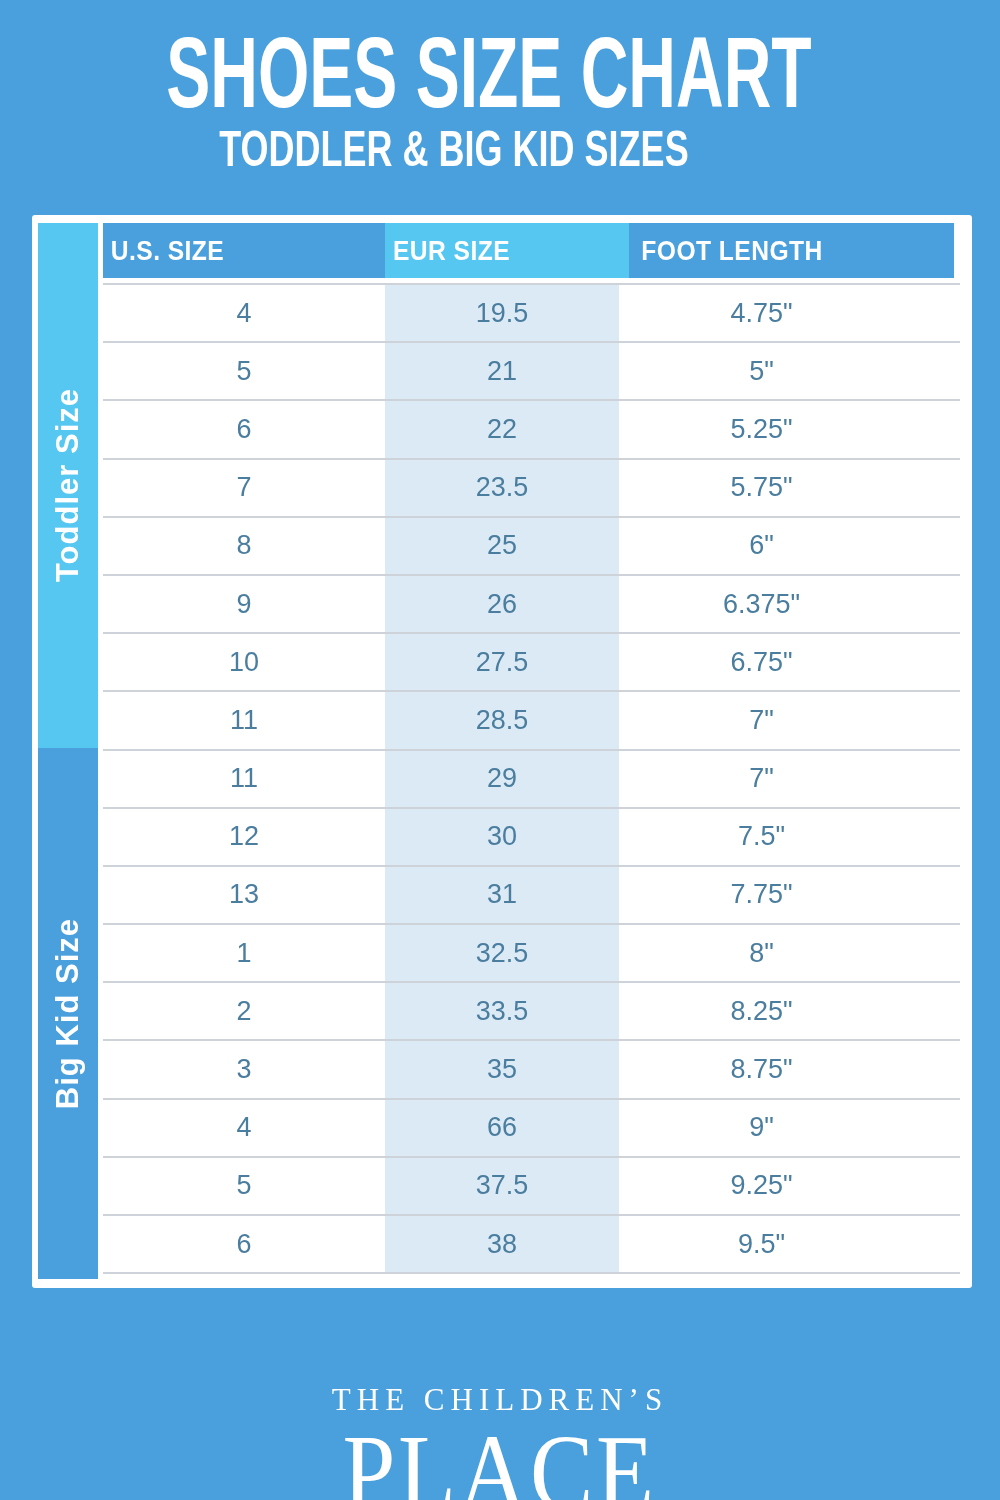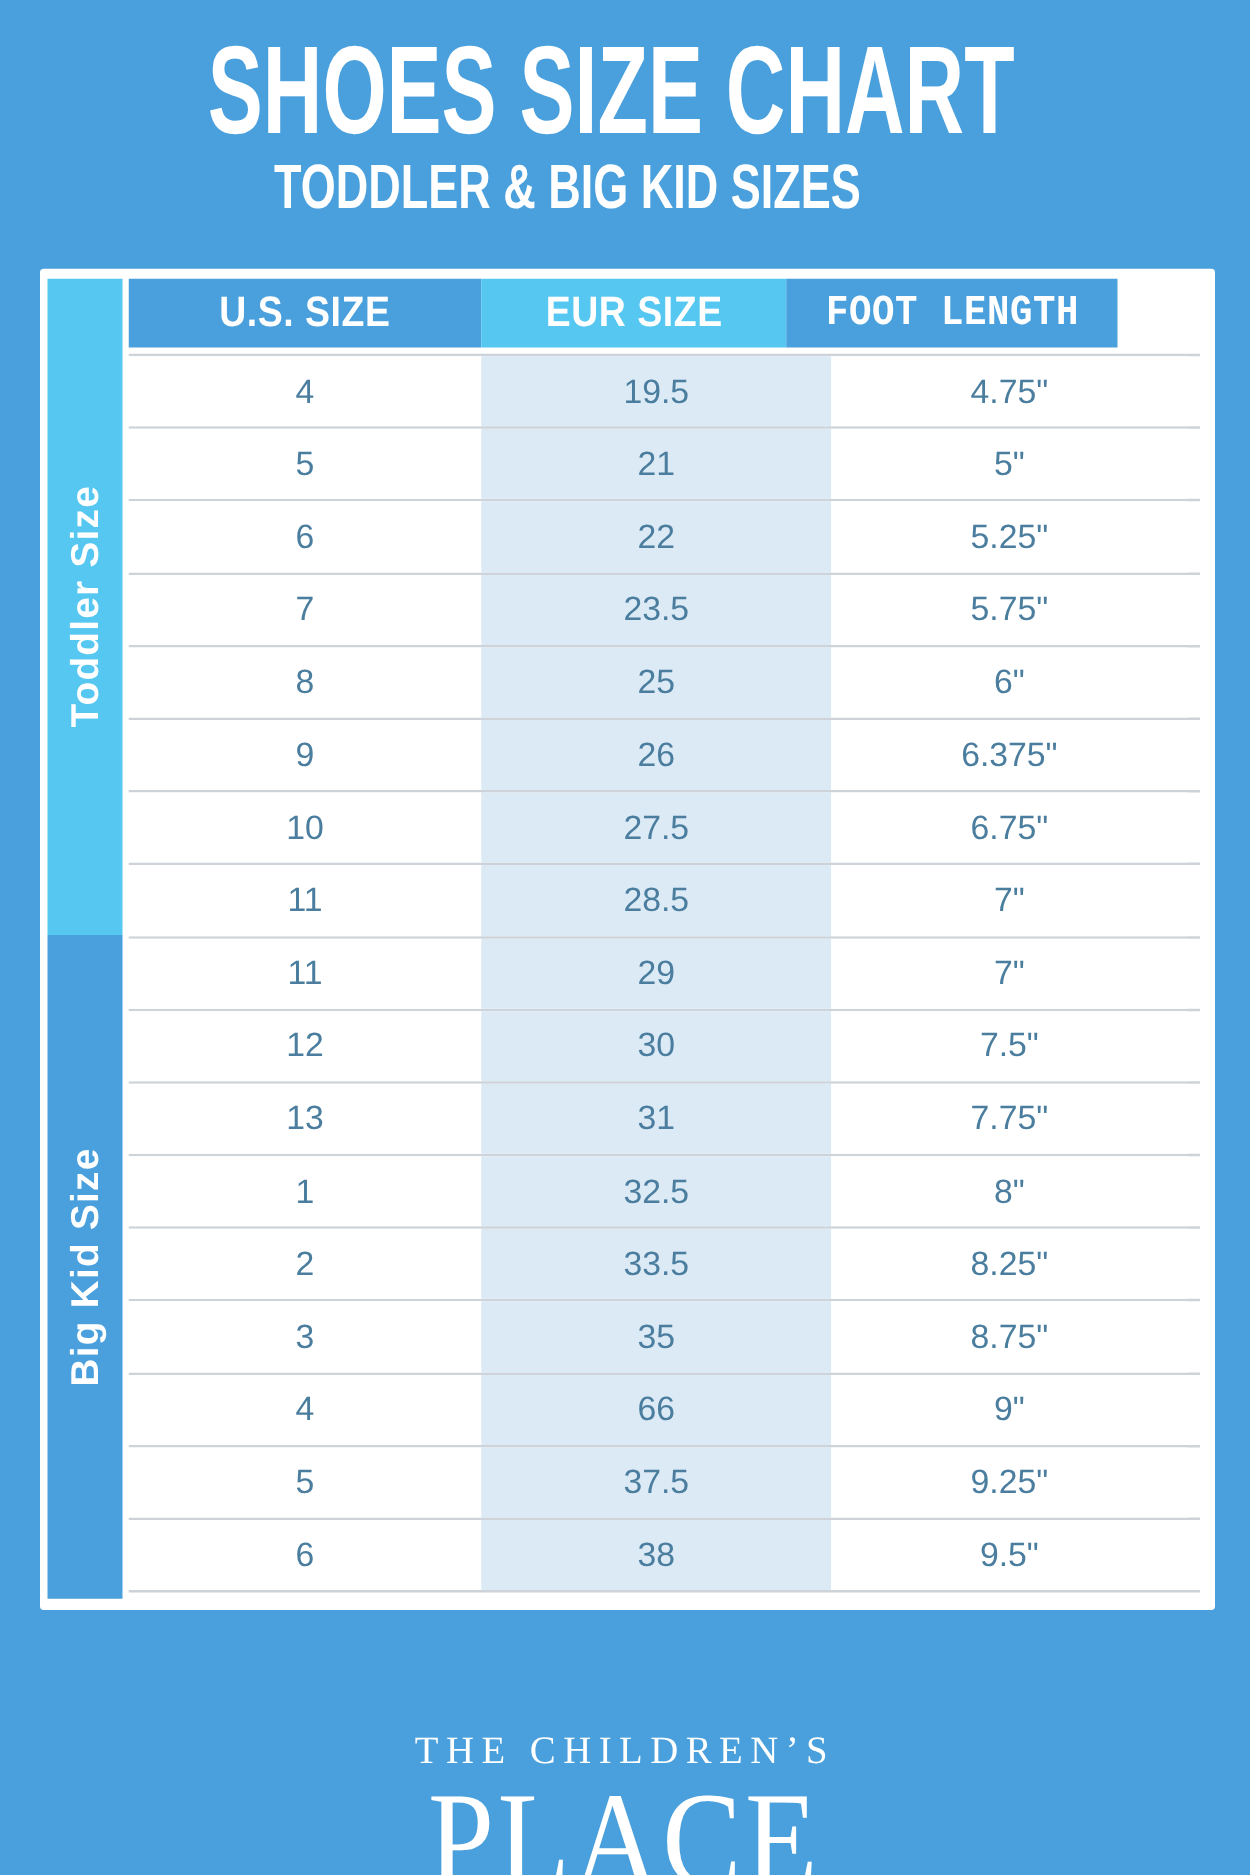--- a/index.html
+++ b/index.html
@@ -26,34 +26,34 @@
   .strip{position:absolute;left:6px;width:60px;display:flex;align-items:center;justify-content:center;}
   .strip-toddler{top:8px;height:525px;background:var(--light_blue,#55C7F1);}
   .strip-bigkid{top:533px;height:531px;background:var(--header_blue,#4AA0DC);}
   .strip .vlabel{
     writing-mode:vertical-rl;transform:rotate(180deg);
     color:#fff;font-weight:bold;font-size:31px;letter-spacing:1px;white-space:nowrap;
   }
 
   .size-table{position:absolute;left:71px;top:8px;width:857px;}
   .thead{display:flex;height:55px;}
-  .th{display:flex;align-items:center;justify-content:center;color:#fff;font-weight:bold;font-size:34px;}
+  .th{display:flex;align-items:center;justify-content:flex-start;color:#fff;font-weight:bold;font-size:28px;}
   .th span{display:inline-block;transform:scaleX(0.88);white-space:nowrap;letter-spacing:0.5px;}
   .th-us{width:282px;background:var(--header_blue,#4AA0DC);}
   .th-eur{width:244px;background:var(--light_blue,#55C7F1);}
-  .th-foot{width:265px;background:var(--header_blue,#4AA0DC);font-family:Liberation Mono, monospace;}
+  .th-foot{width:325px;background:var(--header_blue,#4AA0DC);}
 
   .tbody{margin-top:5px;border-top:2px solid var(--divider,#CDD3D8);}
   .row{display:flex;height:58.2px;border-bottom:2px solid var(--divider,#CDD3D8);}
   .cell{
     display:flex;align-items:center;justify-content:center;
     font-size:27px;color:var(--cell_text,#4A7D9E);
   }
   .cell-us{width:282px;background:#fff;}
-  .cell-eur{width:280px;background:var(--eur_tint,#DCEAF6);}
+  .cell-eur{width:234px;background:var(--eur_tint,#DCEAF6);}
   .cell-foot{width:285px;background:#fff;}
 
   .footer{
     position:absolute;top:1381px;left:0;width:1000px;text-align:center;color:#fff;
     font-family:"Liberation Serif",serif;
   }
   .brand1{font-size:31px;letter-spacing:6px;line-height:38px;white-space:nowrap;}
   .brand2{font-size:108px;line-height:96px;margin-top:6px;white-space:nowrap;}
   .brand2 span{display:inline-block;transform:scaleX(0.88);letter-spacing:3px;}
 </style>

